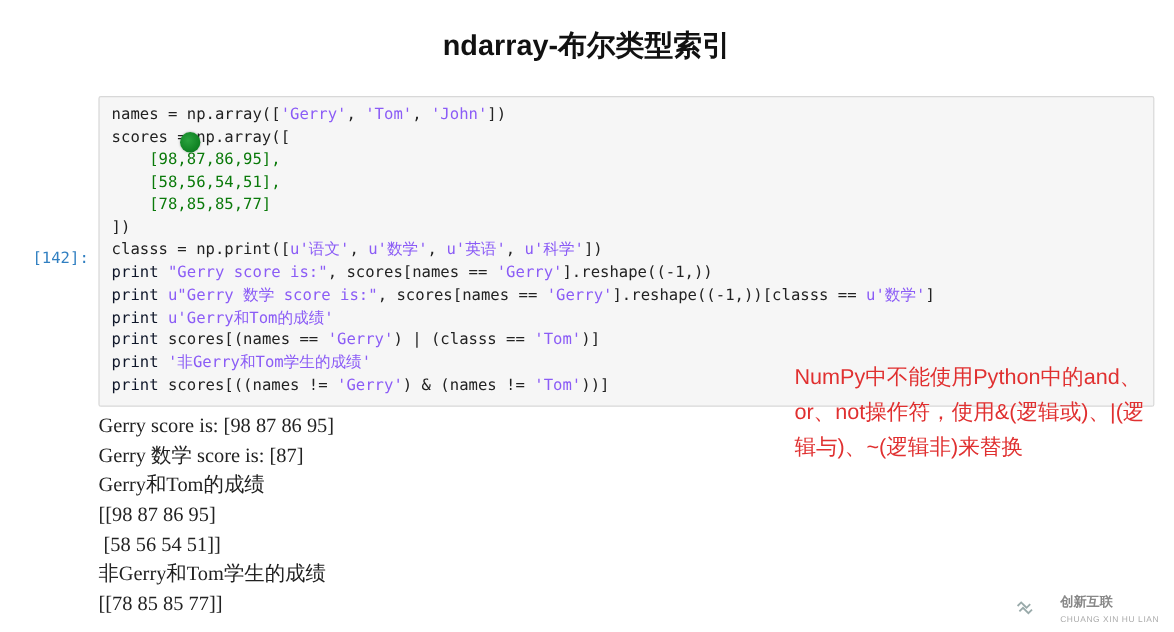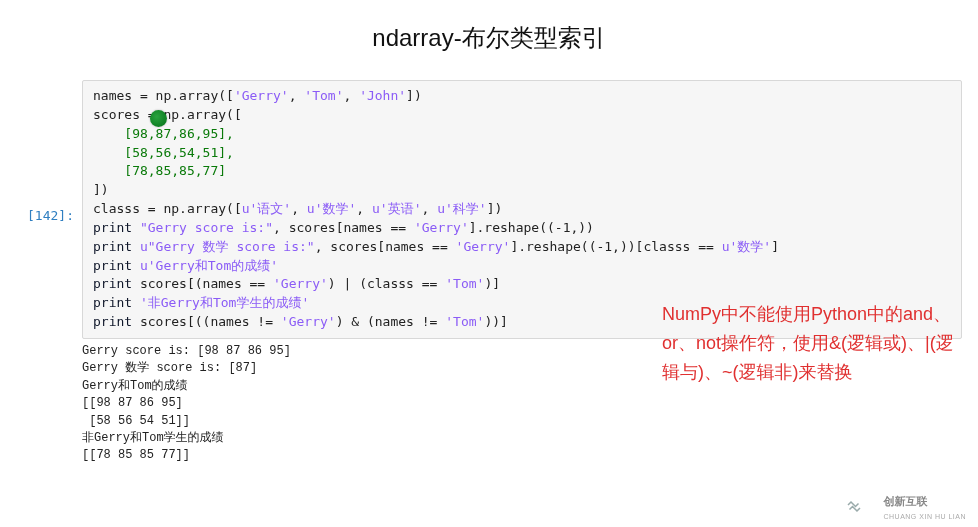--- a/index.html
+++ b/index.html
@@ -7,21 +7,21 @@
     padding: 0;
     width: 978px;
     height: 527px;
     background: #ffffff;
     font-family: "Segoe UI", Arial, sans-serif;
     position: relative;
     overflow: hidden;
   }
   .title {
     text-align: center;
-    font-weight: 400;
+    font-weight: 700;
     font-size: 24px;
     color: #111;
     margin-top: 22px;
     margin-bottom: 26px;
   }
   .cell-wrapper {
     display: flex;
     align-items: center;
     padding-left: 14px;
   }
@@ -43,22 +43,22 @@
     font-family: Consolas, Menlo, monospace;
     font-size: 13px;
     line-height: 1.45;
     white-space: pre;
     color: #222;
     margin-right: 16px;
     margin-bottom: 4px;
   }
   .output-block {
     margin-left: 82px;
-    font-family: Liberation Mono, monospace;
-    font-size: 12px;
+    font-family: Liberation Serif, serif;
+    font-size: 17px;
     line-height: 1.45;
     white-space: pre;
     color: #222;
   }
   .tok-kw   { color: #0f172a; font-weight: normal; }  
   .tok-str  { color: #8b5cf6; }                     
   .tok-num  { color: #0a7a0a; }
   .annotation {
     position: absolute;
     right: 16px;
@@ -99,21 +99,21 @@
 <div class="title">ndarray-布尔类型索引</div>
 
 <div class="cell-wrapper">
   <div class="prompt">[142]:</div>
   <div class="code-block"><span>names = np.array([</span><span class="tok-str">'Gerry'</span>, <span class="tok-str">'Tom'</span>, <span class="tok-str">'John'</span><span>])</span>
 <span>scores = np.array([</span>
 <span class="tok-num">    [98,87,86,95],</span>
 <span class="tok-num">    [58,56,54,51],</span>
 <span class="tok-num">    [78,85,85,77]</span>
 <span>])</span>
-<span>classs = np.array([</span><span class="tok-str">u'语文'</span>, <span class="tok-str">u'数学'</span>, <span class="tok-str">u'英语'</span>, <span class="tok-str">u'科学'</span><span>])</span>
+<span>classs = np.print([</span><span class="tok-str">u'语文'</span>, <span class="tok-str">u'数学'</span>, <span class="tok-str">u'英语'</span>, <span class="tok-str">u'科学'</span><span>])</span>
 <span class="tok-kw">print</span> <span class="tok-str">"Gerry score is:"</span><span>, scores[names == </span><span class="tok-str">'Gerry'</span><span>].reshape((-1,))</span>
 <span class="tok-kw">print</span> <span class="tok-str">u"Gerry 数学 score is:"</span><span>, scores[names == </span><span class="tok-str">'Gerry'</span><span>].reshape((-1,))[classs == </span><span class="tok-str">u'数学'</span><span>]</span>
 <span class="tok-kw">print</span> <span class="tok-str">u'Gerry和Tom的成绩'</span>
 <span class="tok-kw">print</span><span> scores[(names == </span><span class="tok-str">'Gerry'</span><span>) | (classs == </span><span class="tok-str">'Tom'</span><span>)]</span>
 <span class="tok-kw">print</span> <span class="tok-str">'非Gerry和Tom学生的成绩'</span>
 <span class="tok-kw">print</span><span> scores[((names != </span><span class="tok-str">'Gerry'</span><span>) &amp; (names != </span><span class="tok-str">'Tom'</span><span>))]</span></div>
 </div>
 
 <div class="output-block"><span>Gerry score is: [98 87 86 95]</span>
 <span>Gerry 数学 score is: [87]</span>

